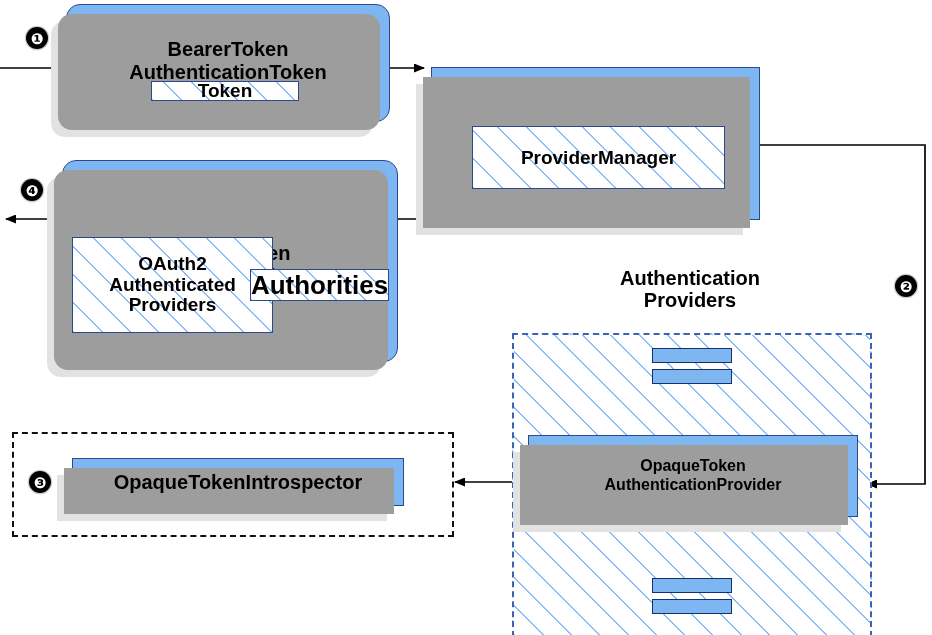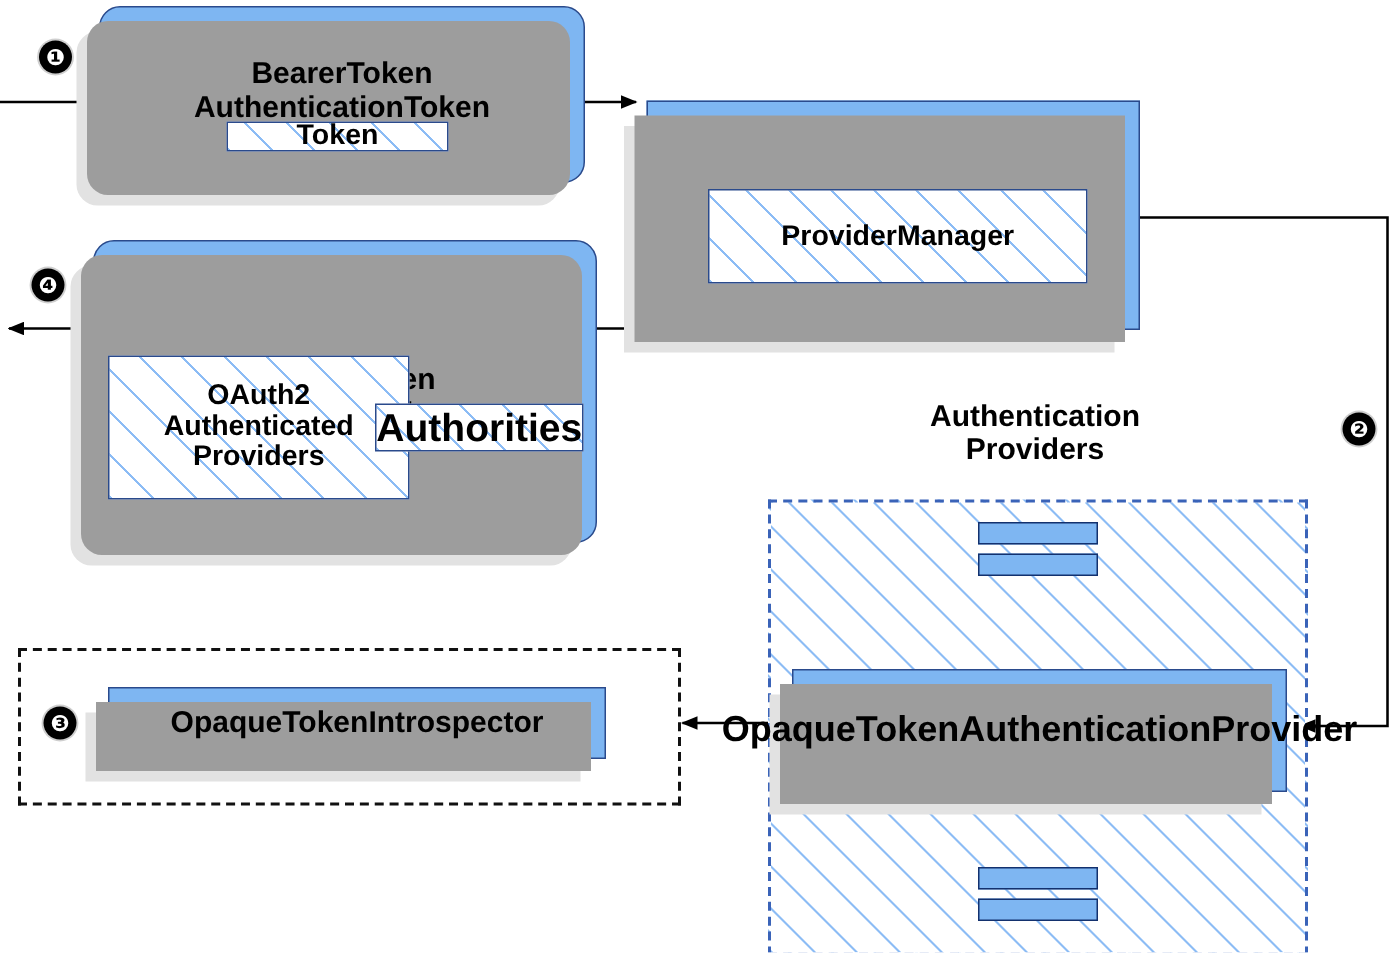--- a/index.html
+++ b/index.html
@@ -121,21 +121,21 @@
   </div>
 
   <div class="hatch-panel" style="position:absolute;left:512px;top:333px;width:356px;height:300px;z-index:1;"></div>
 
   <div class="mini" style="left:652px;top:348px;width:80px;height:15px;z-index:3;"></div>
   <div class="mini" style="left:652px;top:369px;width:80px;height:15px;z-index:3;"></div>
 
   <div class="mini" style="left:652px;top:578px;width:80px;height:15px;z-index:3;"></div>
   <div class="mini" style="left:652px;top:599px;width:80px;height:15px;z-index:3;"></div>
 
-  <div class="node blue shadowed" style="left:528px;top:446px;width:330px;height:82px;flex-direction:row;font-size:24px;
+  <div class="node blue shadowed" style="left:528px;top:435px;width:330px;height:82px;flex-direction:column;font-size:16px;
               line-height:1.18;z-index:4;">
     <span>OpaqueToken</span>
     <span>AuthenticationProvider</span>
   </div>
 
   <div class="dashbox" style="position:absolute;left:12px;top:432px;width:438px;height:101px;z-index:1;"></div>
 
   <div class="node blue shadowed" style="left:72px;top:458px;width:332px;height:48px;font-size:20px;z-index:4;">
     <span>OpaqueTokenIntrospector</span>
   </div>

